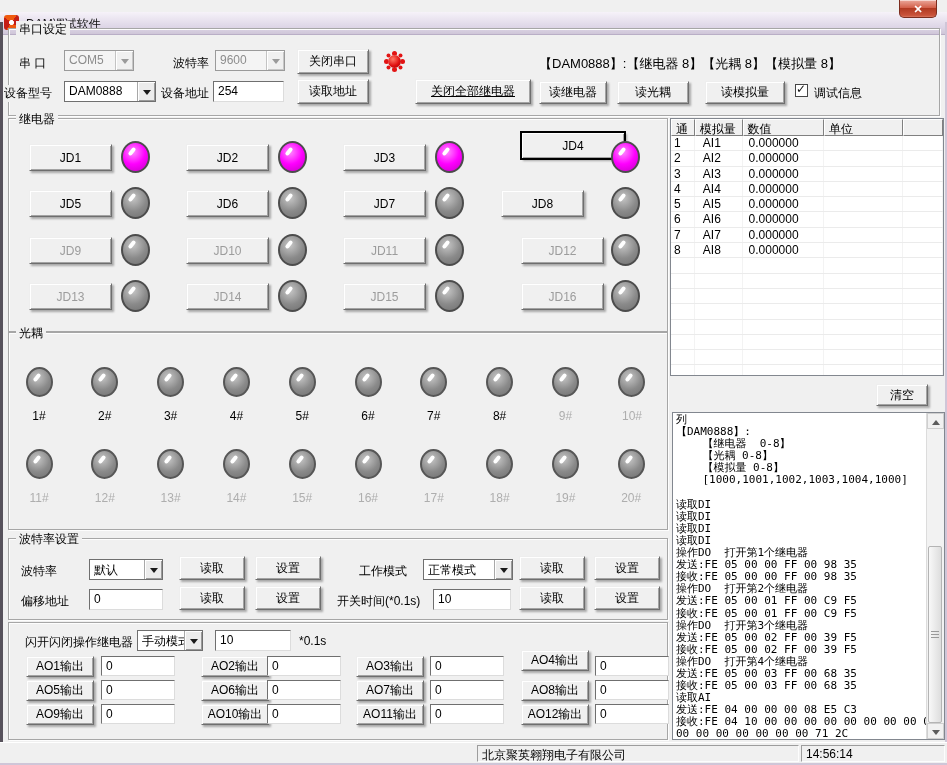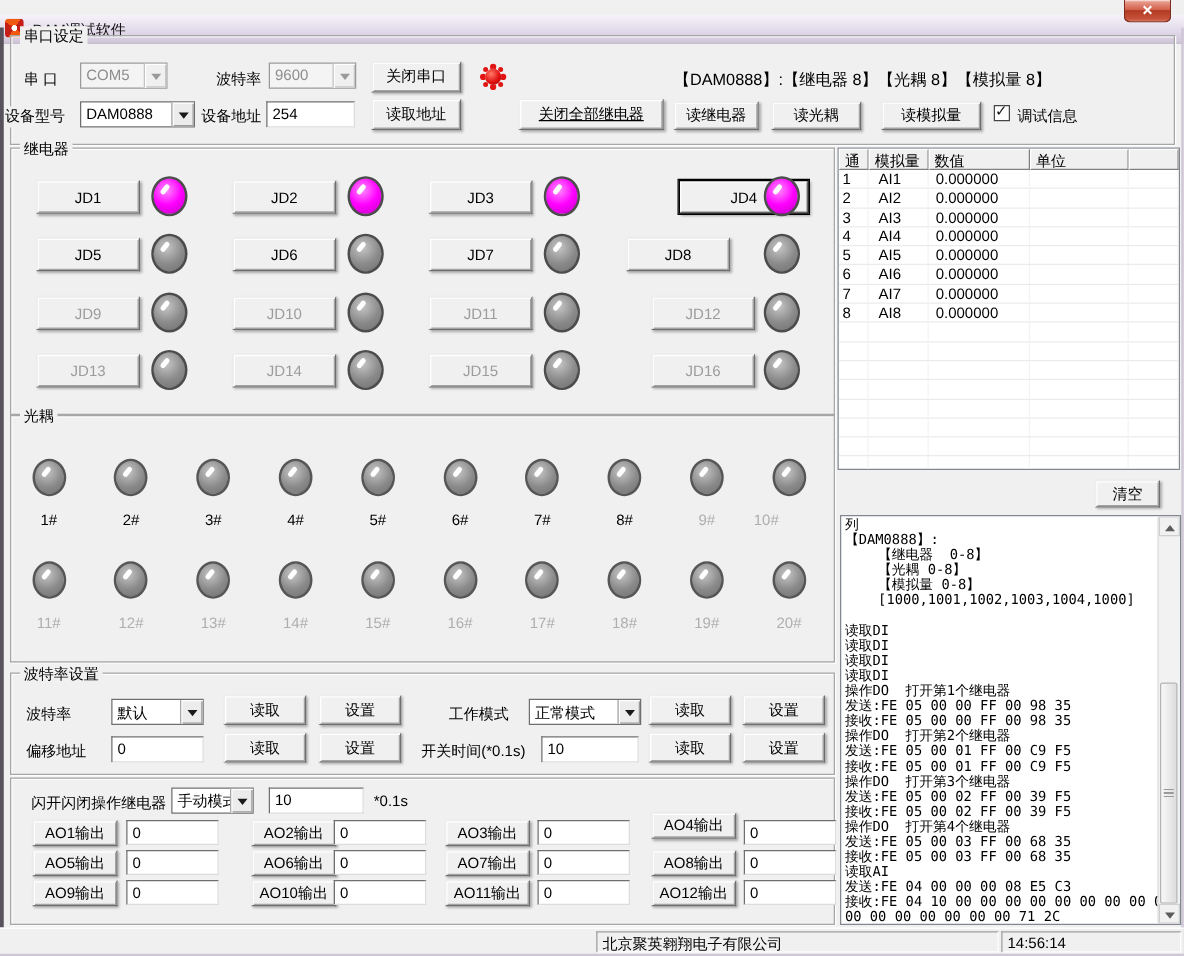--- a/index.html
+++ b/index.html
@@ -150,21 +150,21 @@
       <i class="shine"></i>
     </span>
     <button class="btn" style="left: 177px; top: 25px; width: 83px; height: 27px;">JD2</button>
     <span class="ind on" style="left: 269px; top: 22px;">
       <i class="shine"></i>
     </span>
     <button class="btn" style="left: 334px; top: 25px; width: 83px; height: 27px;">JD3</button>
     <span class="ind on" style="left: 426px; top: 22px;">
       <i class="shine"></i>
     </span>
-    <button class="btn focused" style="left: 512px; top: 25px; width: 104px; height: 27px; margin-left: 22px;">JD4</button>
+    <button class="btn focused" style="left: 512px; top: 13px; width: 104px; height: 27px;">JD4</button>
     <span class="ind on" style="left: 602px; top: 22px;">
       <i class="shine"></i>
     </span>
     <button class="btn" style="left: 20px; top: 71px; width: 83px; height: 27px;">JD5</button>
     <span class="ind off" style="left: 112px; top: 68px;">
       <i class="shine"></i>
     </span>
     <button class="btn" style="left: 177px; top: 71px; width: 83px; height: 27px;">JD6</button>
     <span class="ind off" style="left: 269px; top: 68px;">
       <i class="shine"></i>
@@ -404,21 +404,21 @@
       <i class="shine"></i>
     </span>
     <span class="opto-lbl" style="left: 473.6px; top: 76px;">8#</span>
     <span class="ind opto off" style="left: 542.9px; top: 34px;">
       <i class="shine"></i>
     </span>
     <span class="opto-lbl dim" style="left: 539.4px; top: 76px;">9#</span>
     <span class="ind opto off" style="left: 608.7px; top: 34px;">
       <i class="shine"></i>
     </span>
-    <span class="opto-lbl dim" style="left: 580px; top: 76px; text-align: right;">10#</span>
+    <span class="opto-lbl dim" style="left: 606px; top: 76px;">10#</span>
     <span class="ind opto off" style="left: 16.5px; top: 116px;">
       <i class="shine"></i>
     </span>
     <span class="opto-lbl dim" style="left: 13px; top: 158px;">11#</span>
     <span class="ind opto off" style="left: 82.3px; top: 116px;">
       <i class="shine"></i>
     </span>
     <span class="opto-lbl dim" style="left: 78.8px; top: 158px;">12#</span>
     <span class="ind opto off" style="left: 148.1px; top: 116px;">
       <i class="shine"></i>

